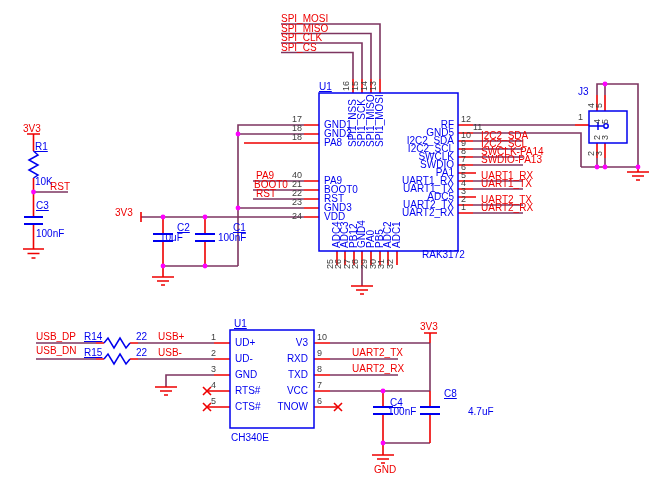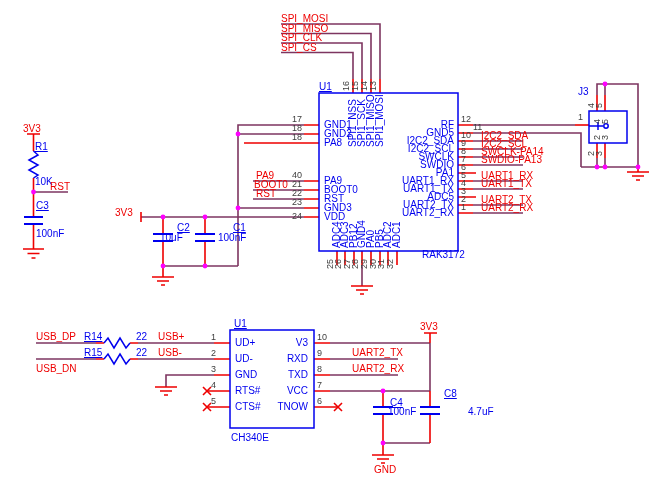--- a/index.html
+++ b/index.html
@@ -277,21 +277,21 @@
   <div class="t blu ra" style="left:252px;top:338px;width:56px">V3</div>
   <div class="t blu ra" style="left:252px;top:354px;width:56px">RXD</div>
   <div class="t blu ra" style="left:252px;top:370px;width:56px">TXD</div>
   <div class="t blu ra" style="left:252px;top:386px;width:56px">VCC</div>
   <div class="t blu ra" style="left:252px;top:402px;width:56px">TNOW</div>
 
   <div class="t red" style="left:36px;top:332px">USB_DP</div>
   <div class="t des" style="left:84px;top:332px">R14</div>
   <div class="t blu" style="left:136px;top:332px">22</div>
   <div class="t red" style="left:158px;top:332px">USB+</div>
-  <div class="t red" style="left:36px;top:364px">USB_DN</div>
+  <div class="t red" style="left:36px;top:346px">USB_DN</div>
   <div class="t des" style="left:84px;top:348px">R15</div>
   <div class="t blu" style="left:136px;top:348px">22</div>
   <div class="t red" style="left:158px;top:348px">USB-</div>
 
   <div class="t red" style="left:352px;top:348px">UART2_TX</div>
   <div class="t red" style="left:352px;top:364px">UART2_RX</div>
 
   <div class="t red" style="left:420px;top:322px">3V3</div>
   <div class="t des" style="left:390px;top:398px">C4</div>
   <div class="t blu" style="left:388px;top:407px">100nF</div>

